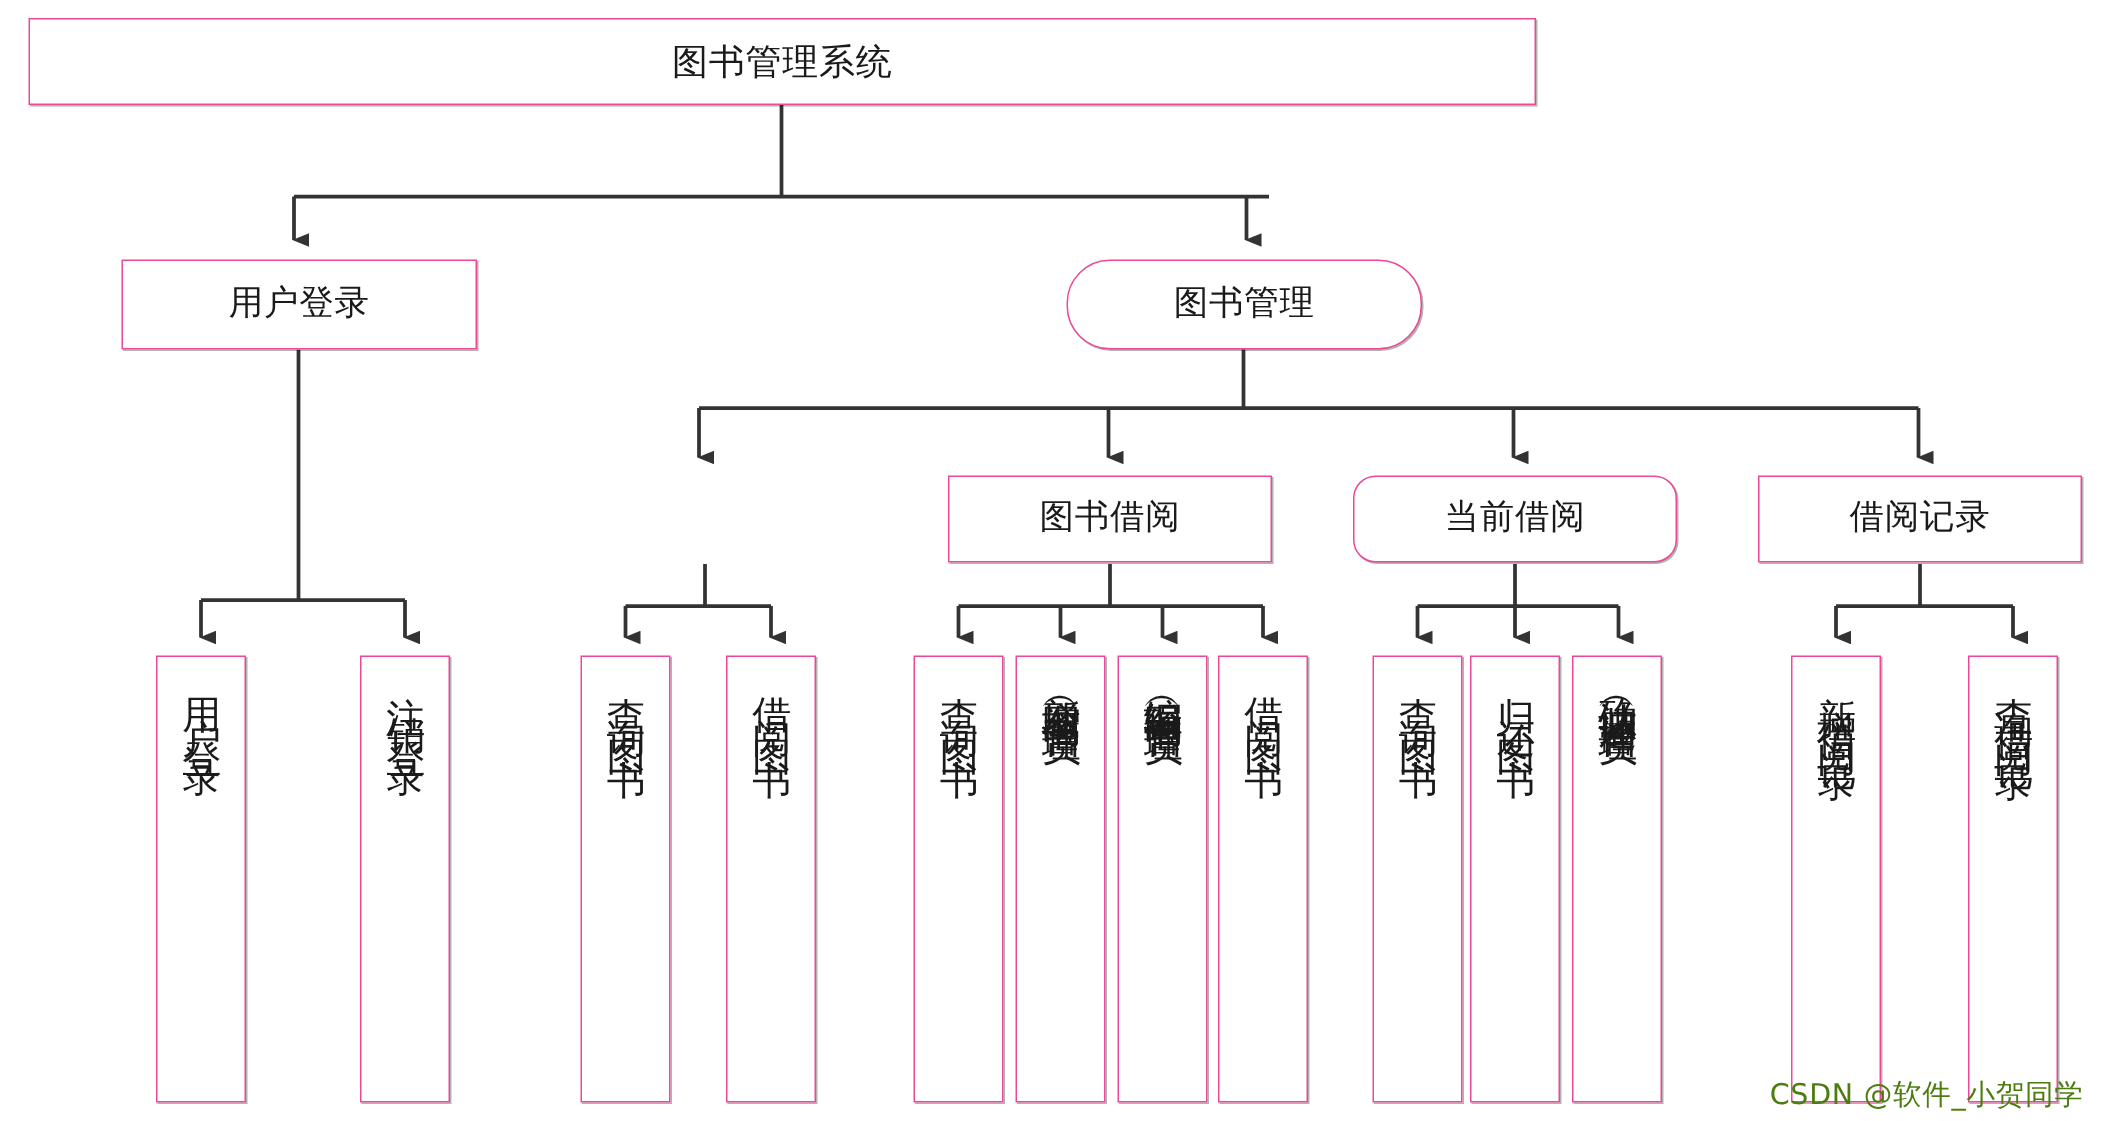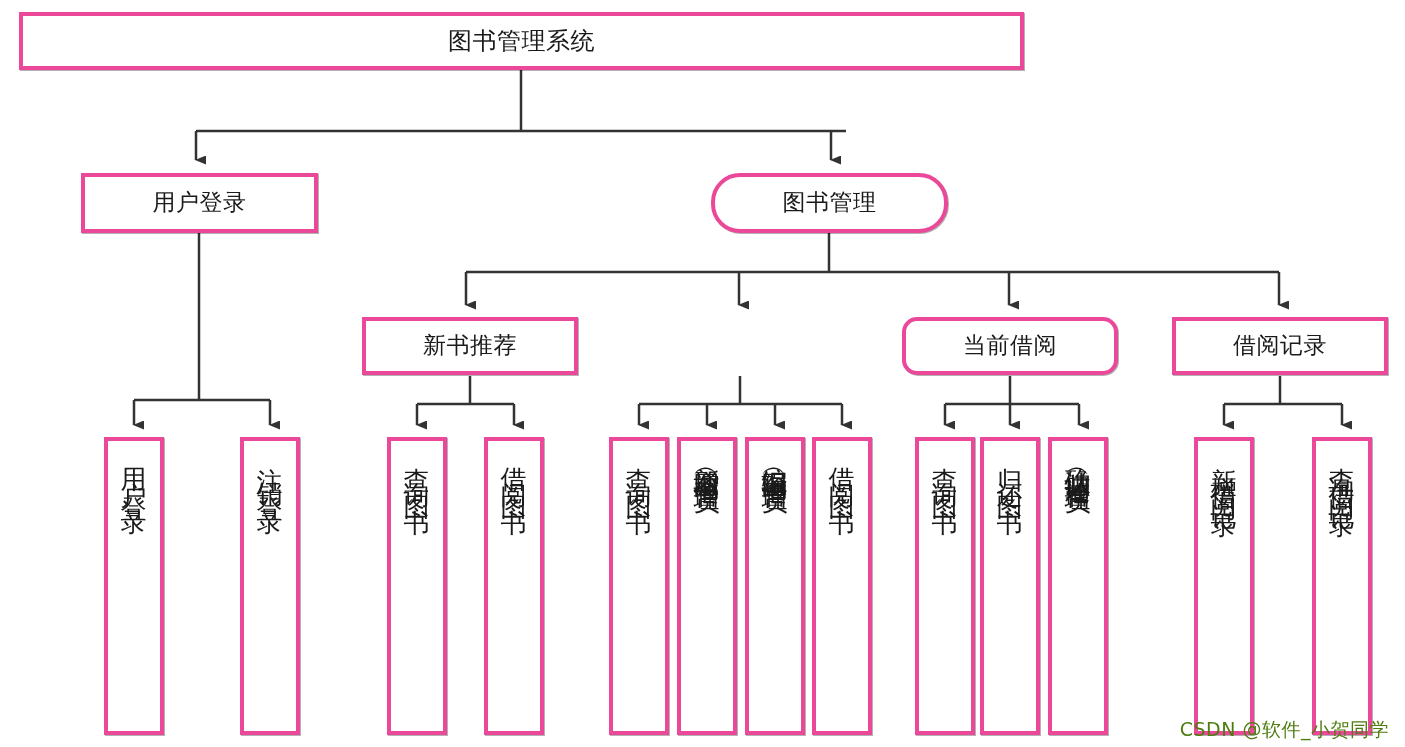--- a/index.html
+++ b/index.html
@@ -22,21 +22,21 @@
     position: absolute;
     left: 0;
     top: 0;
     width: 1405px;
     height: 747px;
     pointer-events: none;
   }
   .node {
     position: absolute;
     box-sizing: border-box;
-    border: 4px solid #ec4899;
+    border: 1px solid #ec4899;
     background: #ffffff;
     display: flex;
     align-items: center;
     justify-content: center;
     box-shadow: 1px 1px 0 rgba(0,0,0,0.30);
     z-index: 2;
   }
   .node .label {
     color: #1a1a1a;
     text-align: center;
@@ -140,22 +140,22 @@
     <span class="label">图书管理系统</span>
   </div>
 
   <div class="node horiz" style="left:81px; top:173px; width:237px; height:60px;">
     <span class="label">用户登录</span>
   </div>
   <div class="node horiz" style="left:711px; top:173px; width:237px; height:60px;border-radius:29px;">
     <span class="label">图书管理</span>
   </div>
 
-  <div class="node horiz" style="left:362px; top:317px; width:216px; height:58px;">
-    <span class="label">新书推荐</span>
+  <div class="node horiz" style="left:632px; top:317px; width:216px; height:58px;">
+    <span class="label">图书借阅</span>
   </div>
   <div class="node horiz" style="left:902px; top:317px; width:216px; height:58px;border-radius:15px;">
     <span class="label">当前借阅</span>
   </div>
   <div class="node horiz" style="left:1172px; top:317px; width:216px; height:58px;">
     <span class="label">借阅记录</span>
   </div>
 
   <div class="node vert short" style="left:104px; top:437px; width:60px; height:298px;">
     <span class="label">用户登录</span>

